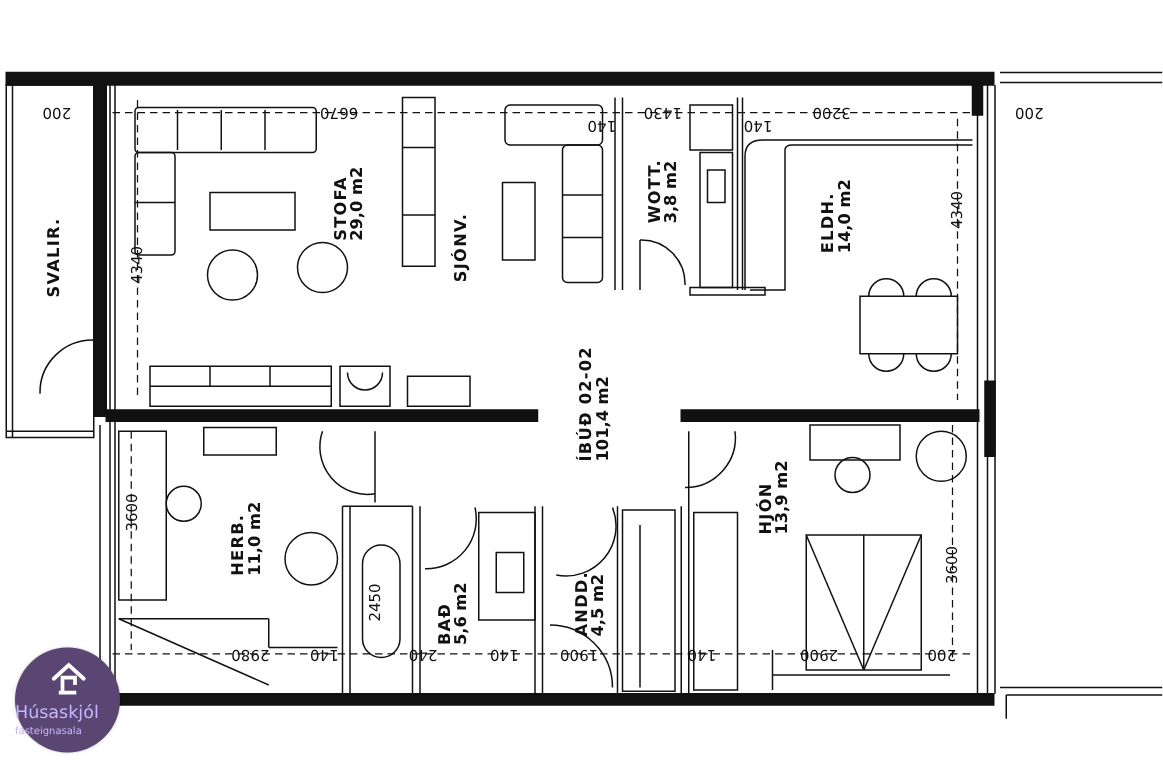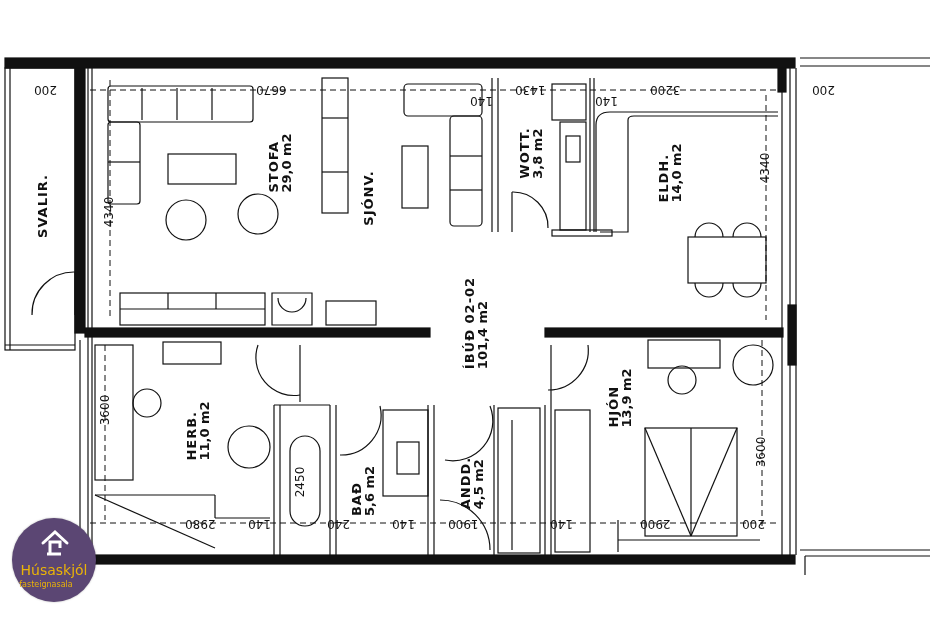--- a/index.html
+++ b/index.html
@@ -7,21 +7,21 @@
          font-family: "DejaVu Sans", sans-serif; color: #111; }
   .plan { position: absolute; left: 0; top: 0; width: 930px; height: 620px; }
   .lbl { position: absolute; font-family: "DejaVu Sans", sans-serif; font-weight: bold;
          color: #111; white-space: nowrap; line-height: 1; }
   .rot { transform-origin: center center; transform: rotate(-90deg); }
   .flip { transform: rotate(180deg); }
   .room-name { font-size: 13px; letter-spacing: 1px; }
   .room-area { font-size: 13px; }
   .dim { font-size: 12px; font-weight: normal; }
   .logo { position: absolute; left: 12px; top: 518px; width: 84px; height: 84px;
-          border-radius: 50%; background: #5b4673; color: #eab308; text-align: center;
+          border-radius: 50%; background: #5b4673; color: #c4b5fd; text-align: left;
           box-shadow: 0 0 2px rgba(0,0,0,0.3); }
   .logo .name { position: absolute; left: 0; right: 0; top: 44px; font-size: 14px;
                 font-family: "DejaVu Sans", sans-serif; }
   .logo .sub { position: absolute; left: 0; right: 16px; top: 62px; font-size: 8px;
                font-family: "DejaVu Sans", sans-serif; }
   .logo svg { position: absolute; left: 28px; top: 10px; }
 </style>
 </head>
 <body>
 

